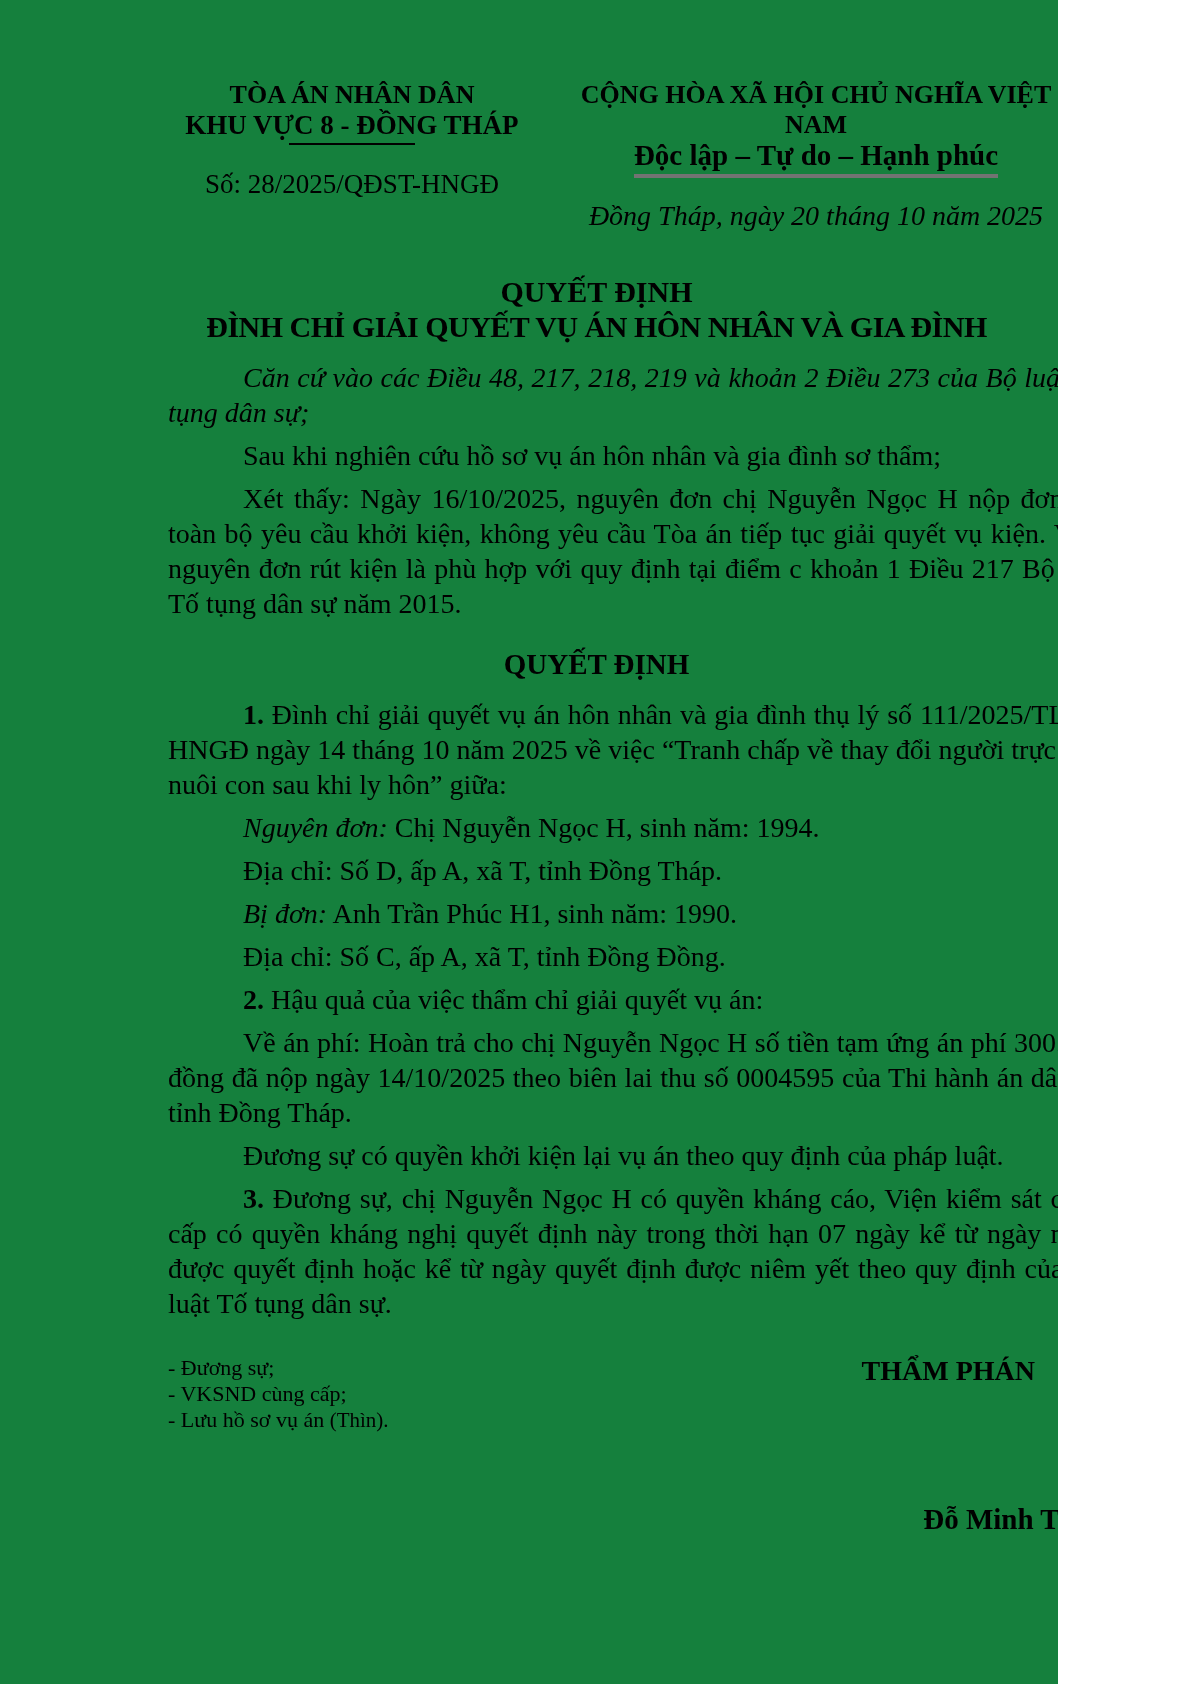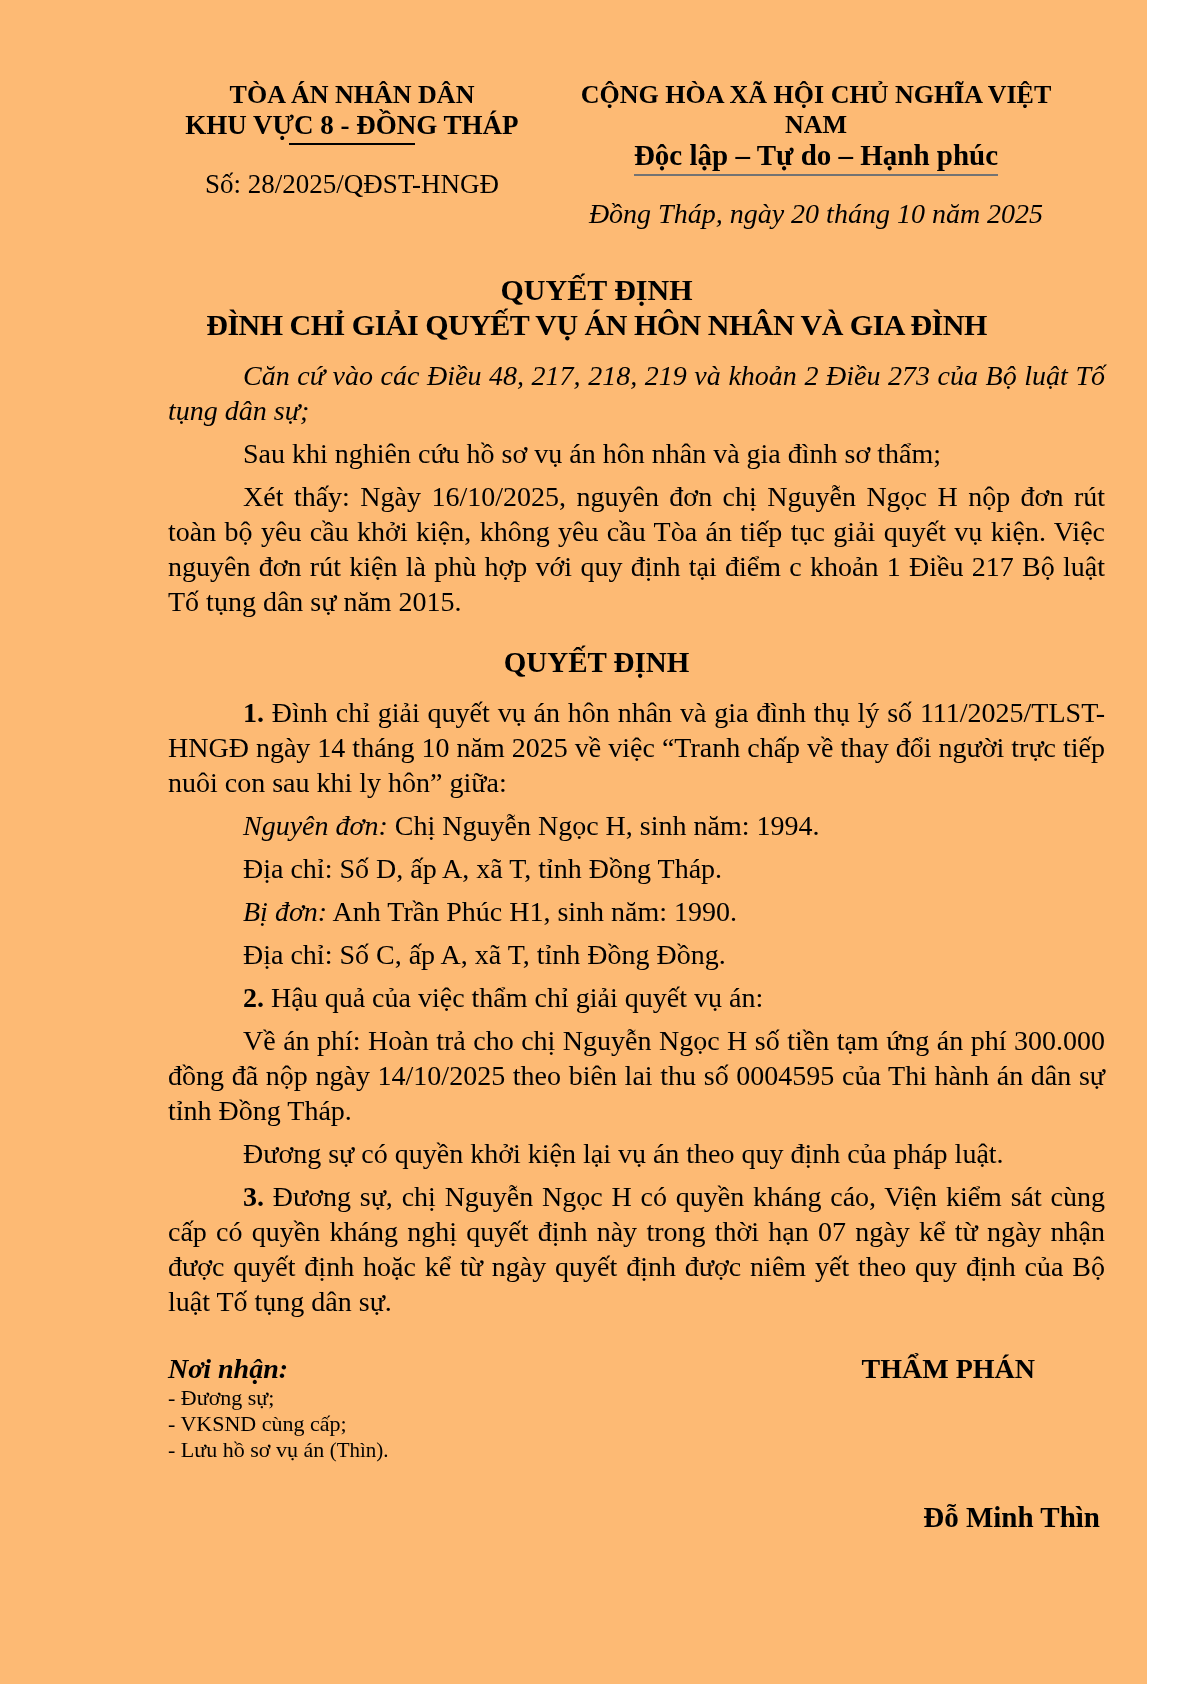--- a/index.html
+++ b/index.html
@@ -1,37 +1,37 @@
 <!DOCTYPE html>
 <html lang="vi"><head>
 <meta charset="utf-8">
 <style>
   html, body { margin: 0; padding: 0; background: #ffffff; }
   .page {
     position: relative;
-    width: 1147px;
+    width: 1058px;
     height: 1684px;
-    background: #fdba74;
+    background: #15803d;
     color: #000000;
     font-family: "Liberation Serif", "DejaVu Serif", serif;
     box-sizing: border-box;
     padding-top: 80px;
     overflow: hidden;
   }
   .content { margin-left: 168px; width: 937px; }
 
   
   .header { display: flex; justify-content: space-between; }
   .header-col { text-align: center; }
   .header-col.left { width: 368px; }
   .header-col.right { width: 512px; margin-right: 33px; }
   .h-line1 { font-size: 26px; font-weight: bold; line-height: 30px; }
   .h-line2 { font-size: 27px; font-weight: bold; line-height: 31px; }
   .header-col.right .h-line2 { font-size: 29px; }
-  .underlined-span { display: inline-block; border-bottom: 2px solid #737373; padding-bottom: 3px; }
+  .underlined-span { display: inline-block; border-bottom: 4px solid #737373; padding-bottom: 3px; }
   .rule-short { width: 126px; border-top: 2px solid #000; margin: 2px auto 0 auto; }
   .doc-number { margin-top: 24px; font-size: 27px; }
   .date-line { margin-top: 22px; font-size: 28px; font-style: italic; }
 
   
   .title-block { margin-top: 42px; padding-right: 80px; text-align: center; font-weight: bold; }
   .title-1 { font-size: 30px; line-height: 35px; }
   .title-2 { font-size: 30px; line-height: 35px; letter-spacing: -0.5px; }
 
   
@@ -103,21 +103,20 @@
     <p class="body">Địa chỉ: Số C, ấp A, xã T, tỉnh Đồng Đồng.</p>
 
     <p class="body"><span class="bold">2.</span><span> Hậu quả của việc thẩm chỉ giải quyết vụ án:</span></p>
     <p class="body">Về án phí: Hoàn trả cho chị Nguyễn Ngọc H số tiền tạm ứng án phí 300.000 đồng đã nộp ngày 14/10/2025 theo biên lai thu số 0004595 của Thi hành án dân sự tỉnh Đồng Tháp.</p>
     <p class="body">Đương sự có quyền khởi kiện lại vụ án theo quy định của pháp luật.</p>
 
     <p class="body"><span class="bold">3.</span><span> Đương sự, chị Nguyễn Ngọc H có quyền kháng cáo, Viện kiểm sát cùng cấp có quyền kháng nghị quyết định này trong thời hạn 07 ngày kể từ ngày nhận được quyết định hoặc kể từ ngày quyết định được niêm yết theo quy định của Bộ luật Tố tụng dân sự.</span></p>
 
     <div class="footer">
       <div class="recipients">
-        <div class="recipients-label">Nơi nhận:</div>
         <div class="recipient">- Đương sự;</div>
         <div class="recipient">- VKSND cùng cấp;</div>
         <div class="recipient"><span>- Lưu hồ sơ vụ án </span><span class="small">(Thìn).</span></div>
       </div>
       <div class="sign-block">
         <div class="judge-title">THẨM PHÁN</div>
         <div class="judge-name">Đỗ Minh Thìn</div>
       </div>
     </div>
 

